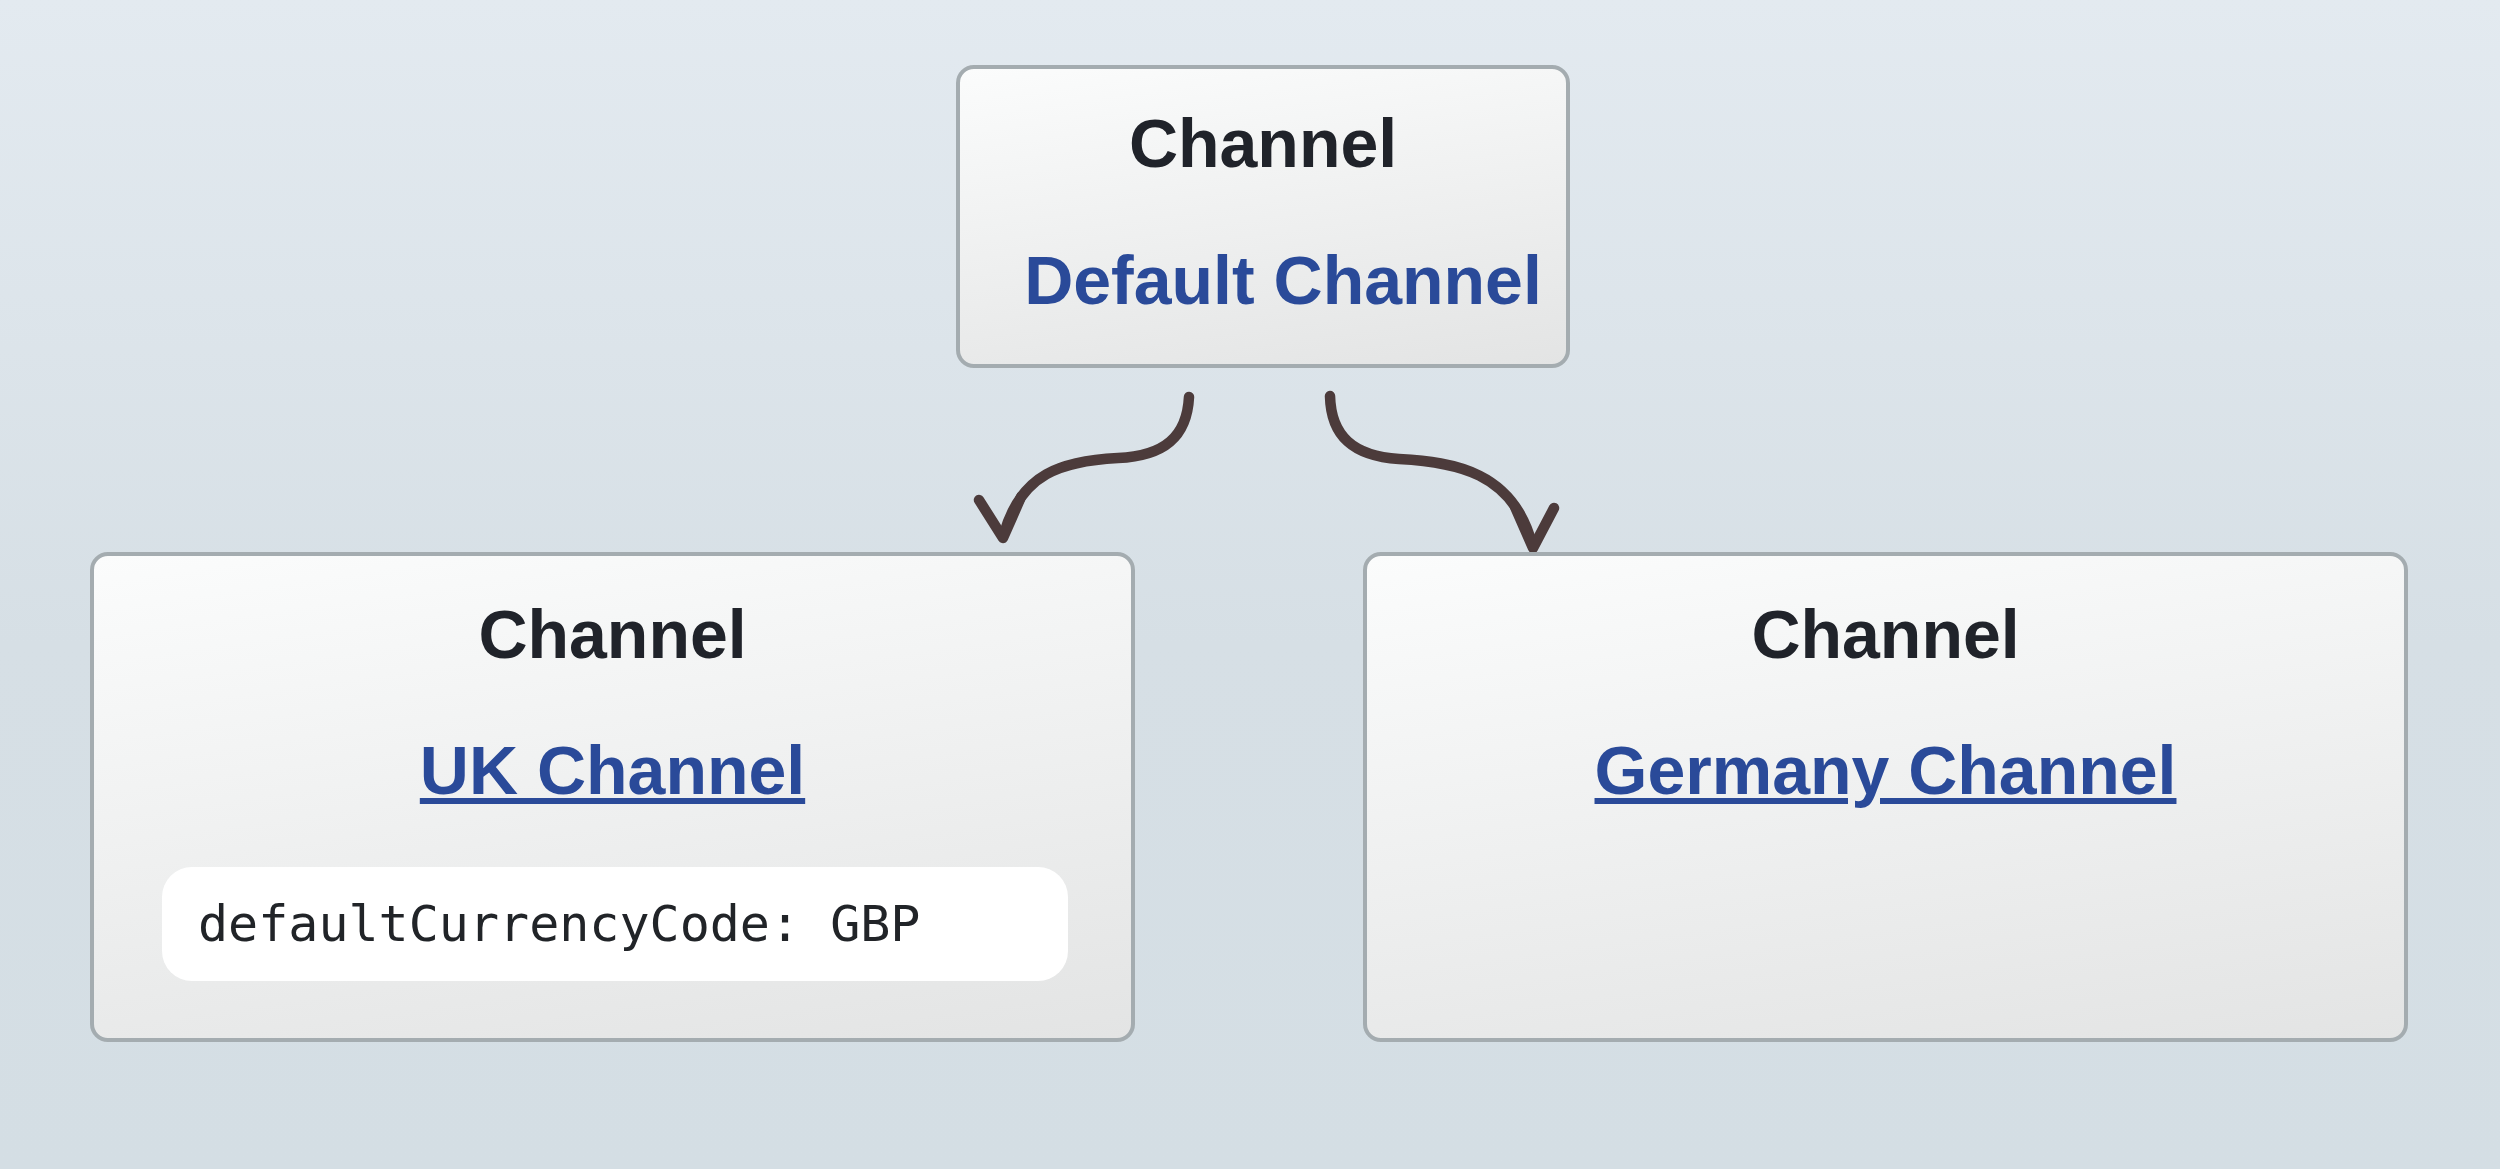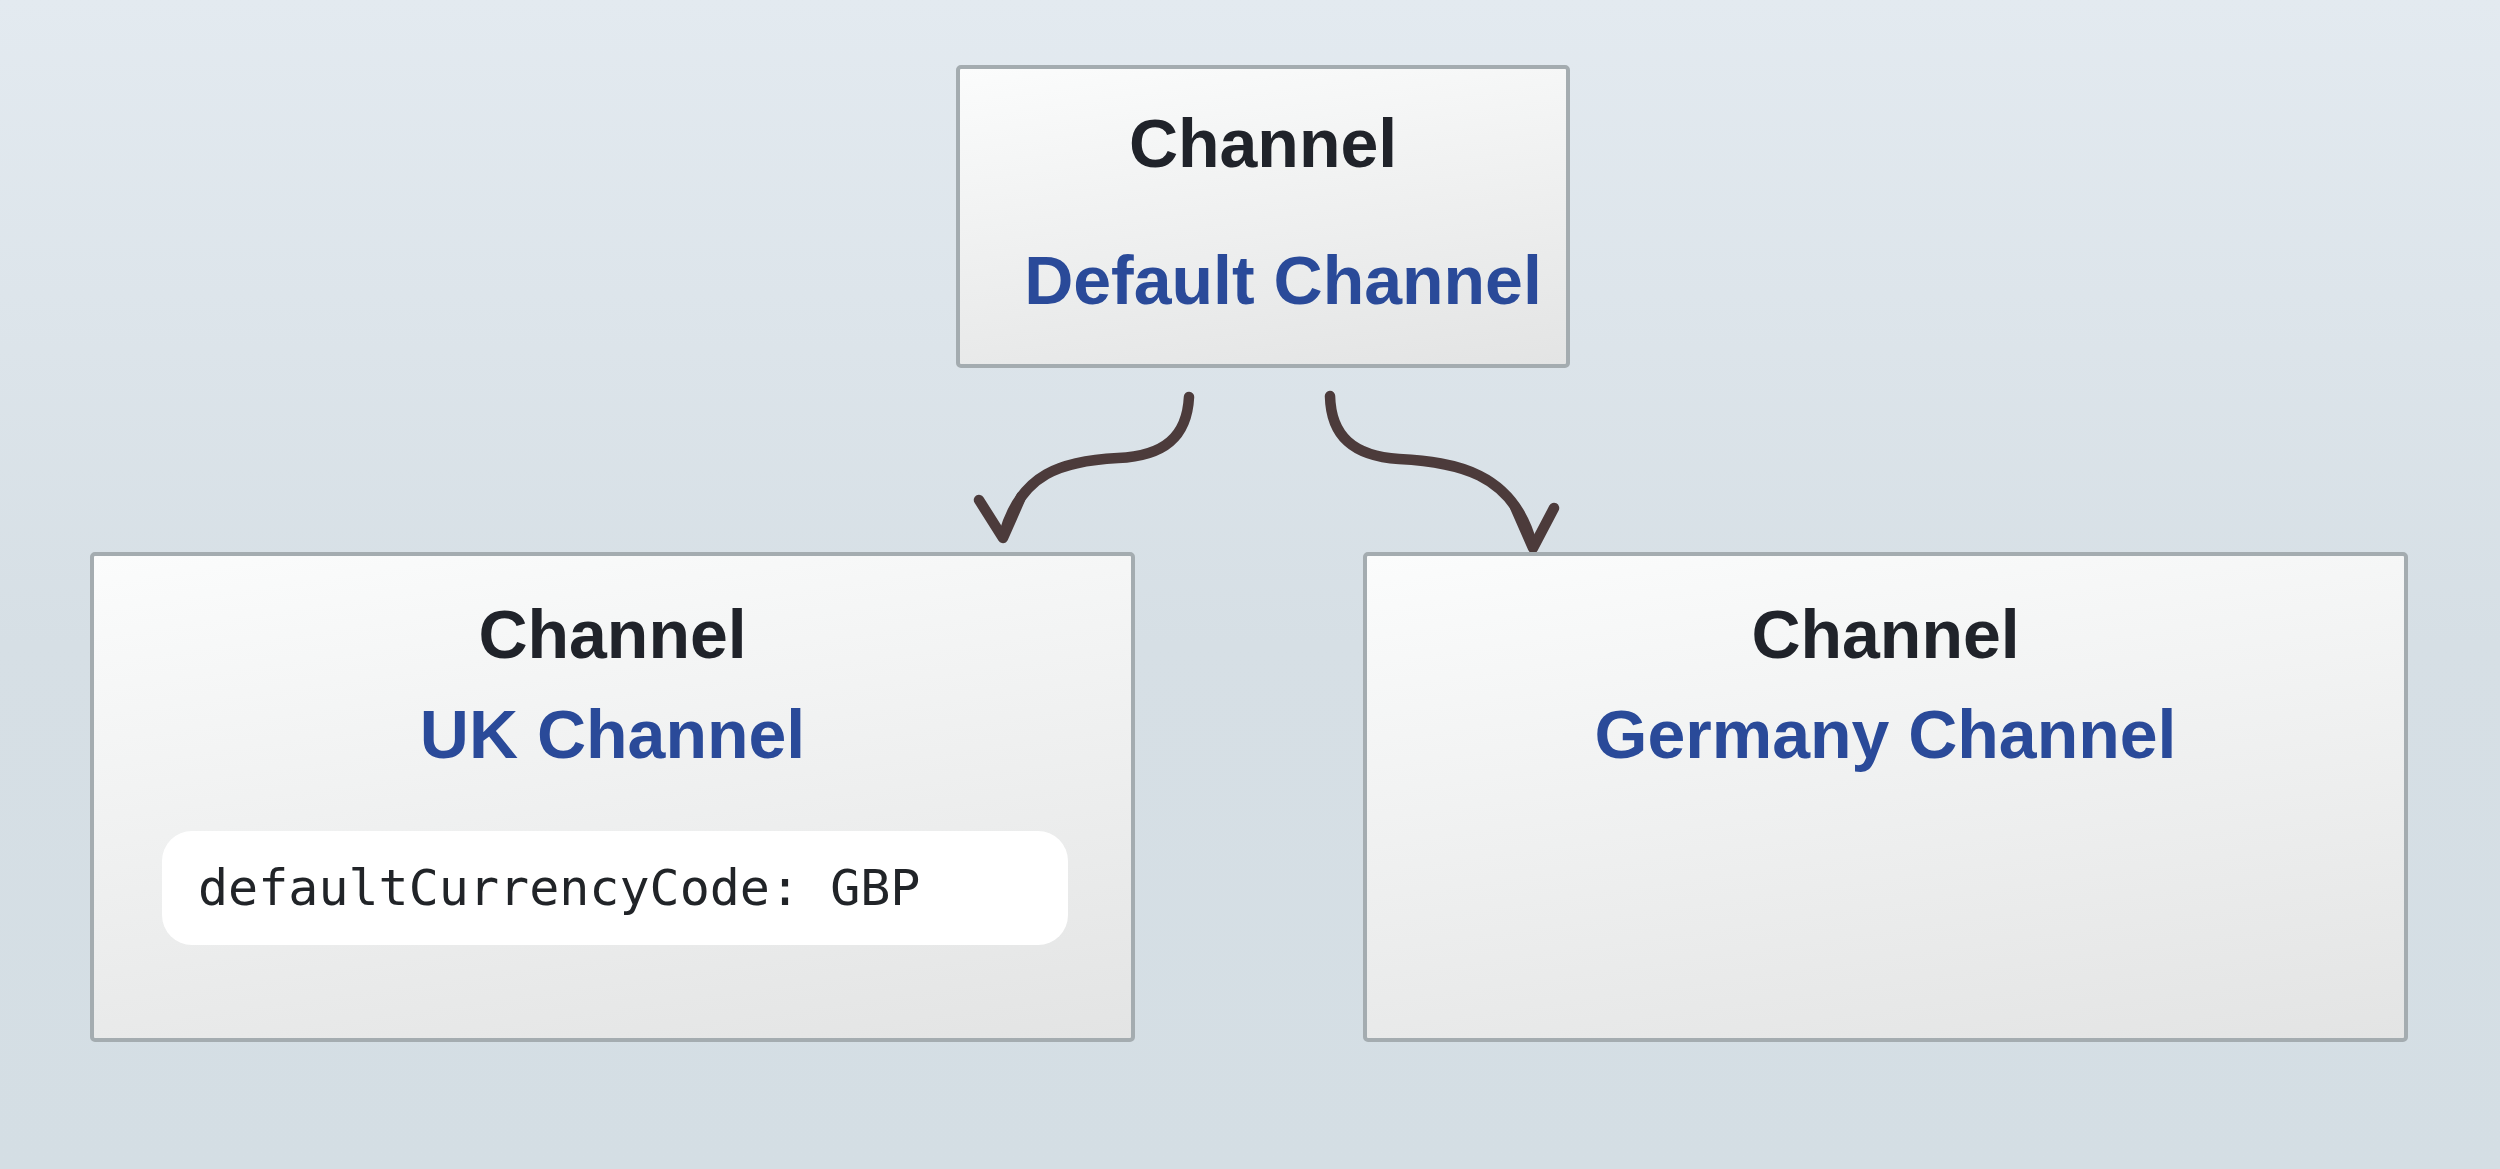--- a/index.html
+++ b/index.html
@@ -39,21 +39,21 @@
     stroke: var(--arrow-color);
     stroke-width: 10.5;
     fill: none;
     stroke-linecap: round;
     stroke-linejoin: round;
   }
   .node {
     position: absolute;
     box-sizing: border-box;
     border: 4px solid var(--node-border);
-    border-radius: 5px;
+    border-radius: 18px;
     background: linear-gradient(172deg, var(--node-fill-top) 0%, var(--node-fill-bottom) 100%);
     display: flex;
     flex-direction: column;
     align-items: center;
   }
   .node-type {
     font-size: 68px;
     line-height: 70px;
     font-weight: bold;
     color: var(--title-color);
@@ -75,21 +75,21 @@
   }
   .node-root .node-name { margin-top: 67px; margin-left: 40px; }
   .node-child {
     top: 552px;
     width: 1045px;
     height: 490px;
     padding-top: 43px;
   }
   .node-left  { left: 90px; }
   .node-right { left: 1363px; }
-  .node-child .node-name { margin-top: 30px; }
+  .node-child .node-name { margin-top: 66px; text-decoration: underline; }
   .node-attr {
     margin-top: 62px;
     align-self: flex-start;
     margin-left: 68px;
     width: 906px;
     height: 114px;
     box-sizing: border-box;
     background: var(--pill-background);
     border-radius: 30px;
     display: flex;

